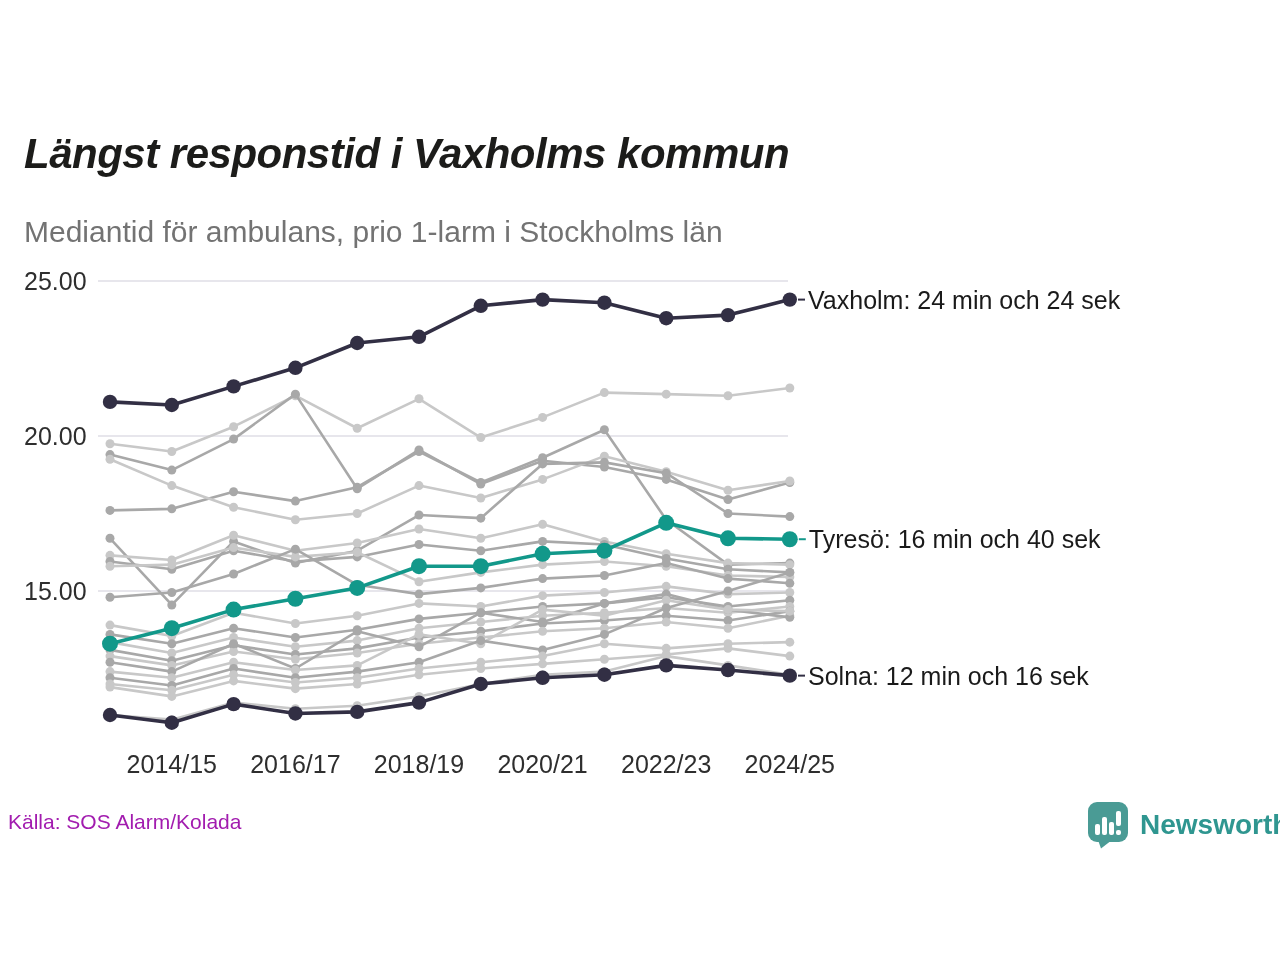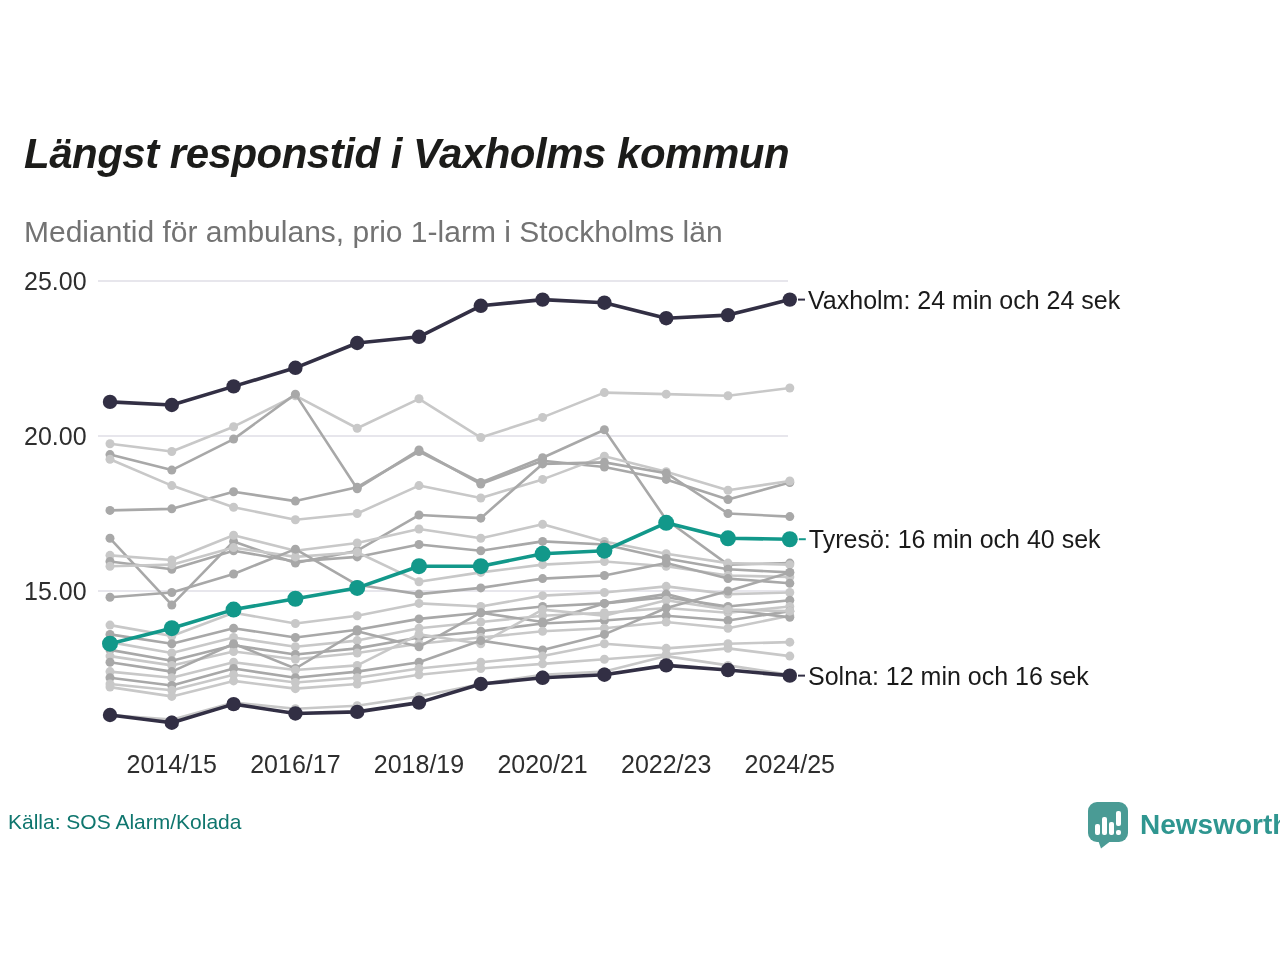--- a/index.html
+++ b/index.html
@@ -11,21 +11,21 @@
     position:absolute;left:24px;top:130px;width:1100px;
     font-size:42px;font-weight:700;color:#1c1c1a;letter-spacing:-0.5px;font-style:italic;
   }
   .subtitle{
     position:absolute;left:24px;top:215px;width:1100px;
     font-size:30px;font-weight:400;color:#737373;
   }
   #chart{position:absolute;left:0;top:258px;}
   .footer-source{
     position:absolute;left:8px;top:810px;
-    font-size:21px;color:#0f766e;
+    font-size:21px;color:#a21caf;
   }
   .brand{
     position:absolute;left:1086px;top:800px;display:flex;align-items:center;gap:10px;
   }
   .brand-name{
     font-size:28px;font-weight:700;color:#2f9690;
   }
 </style>
 </head>
 <body>

